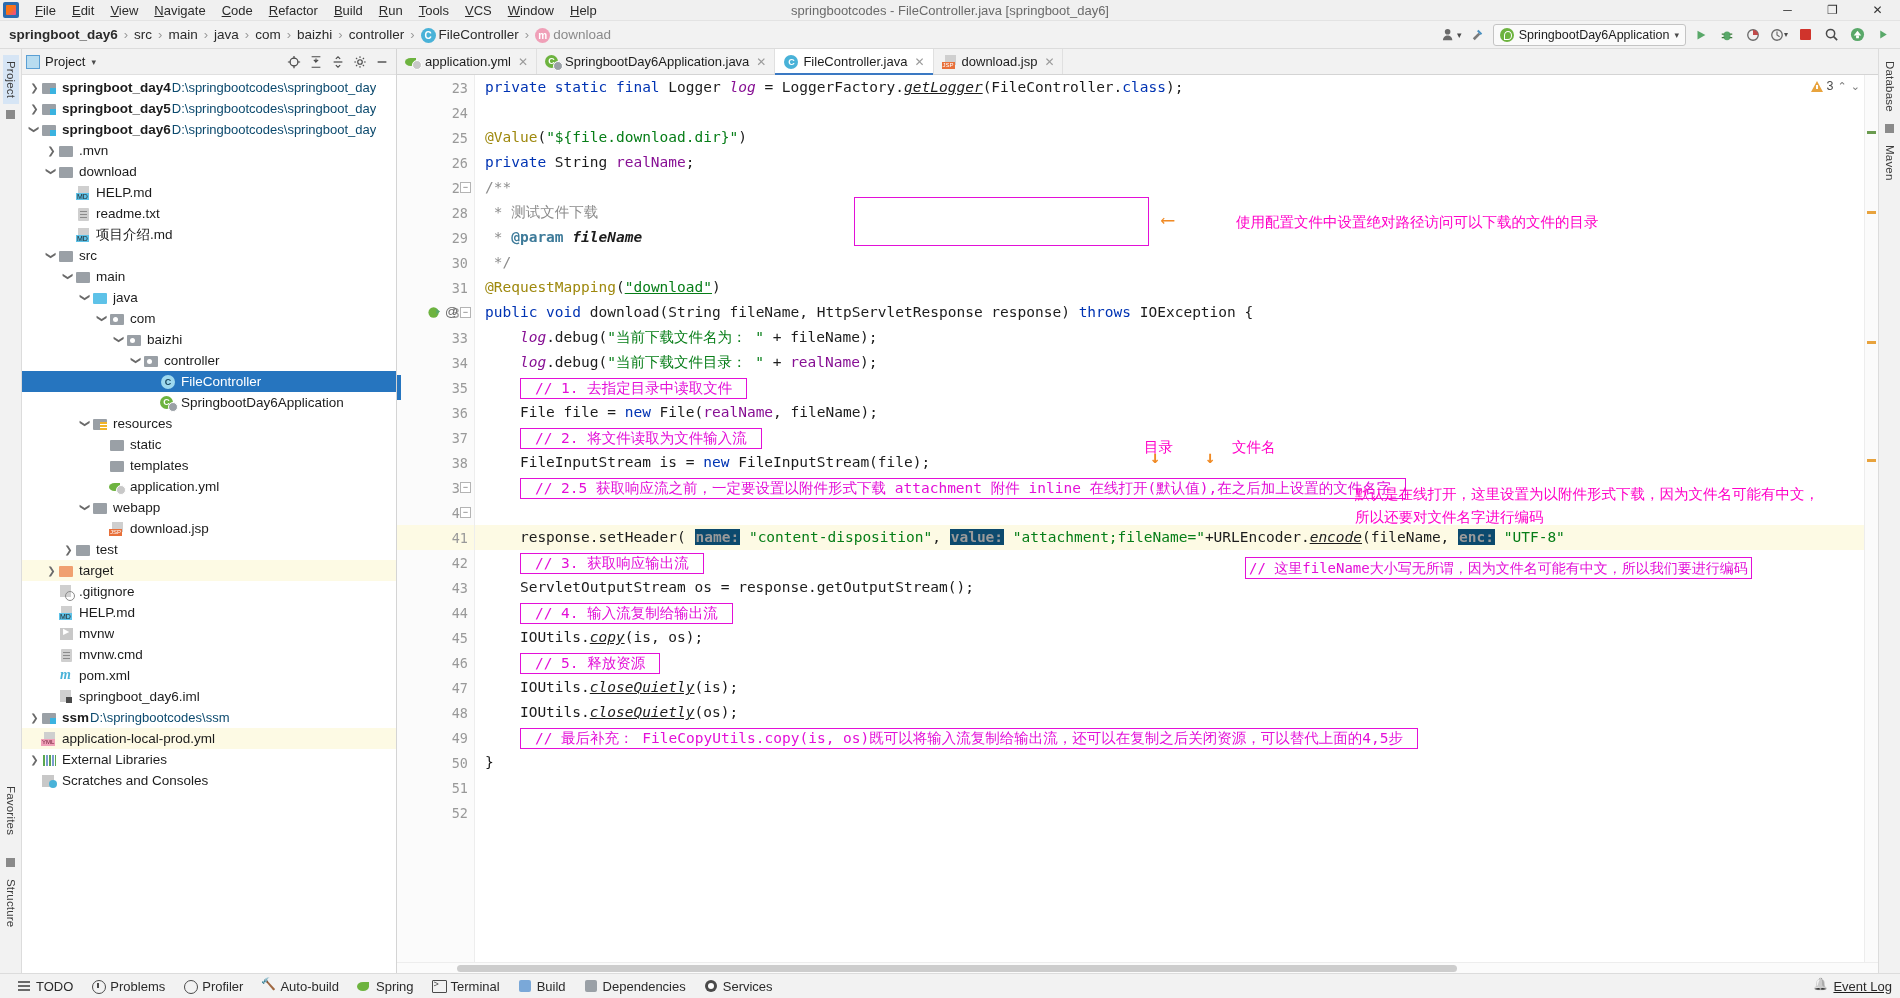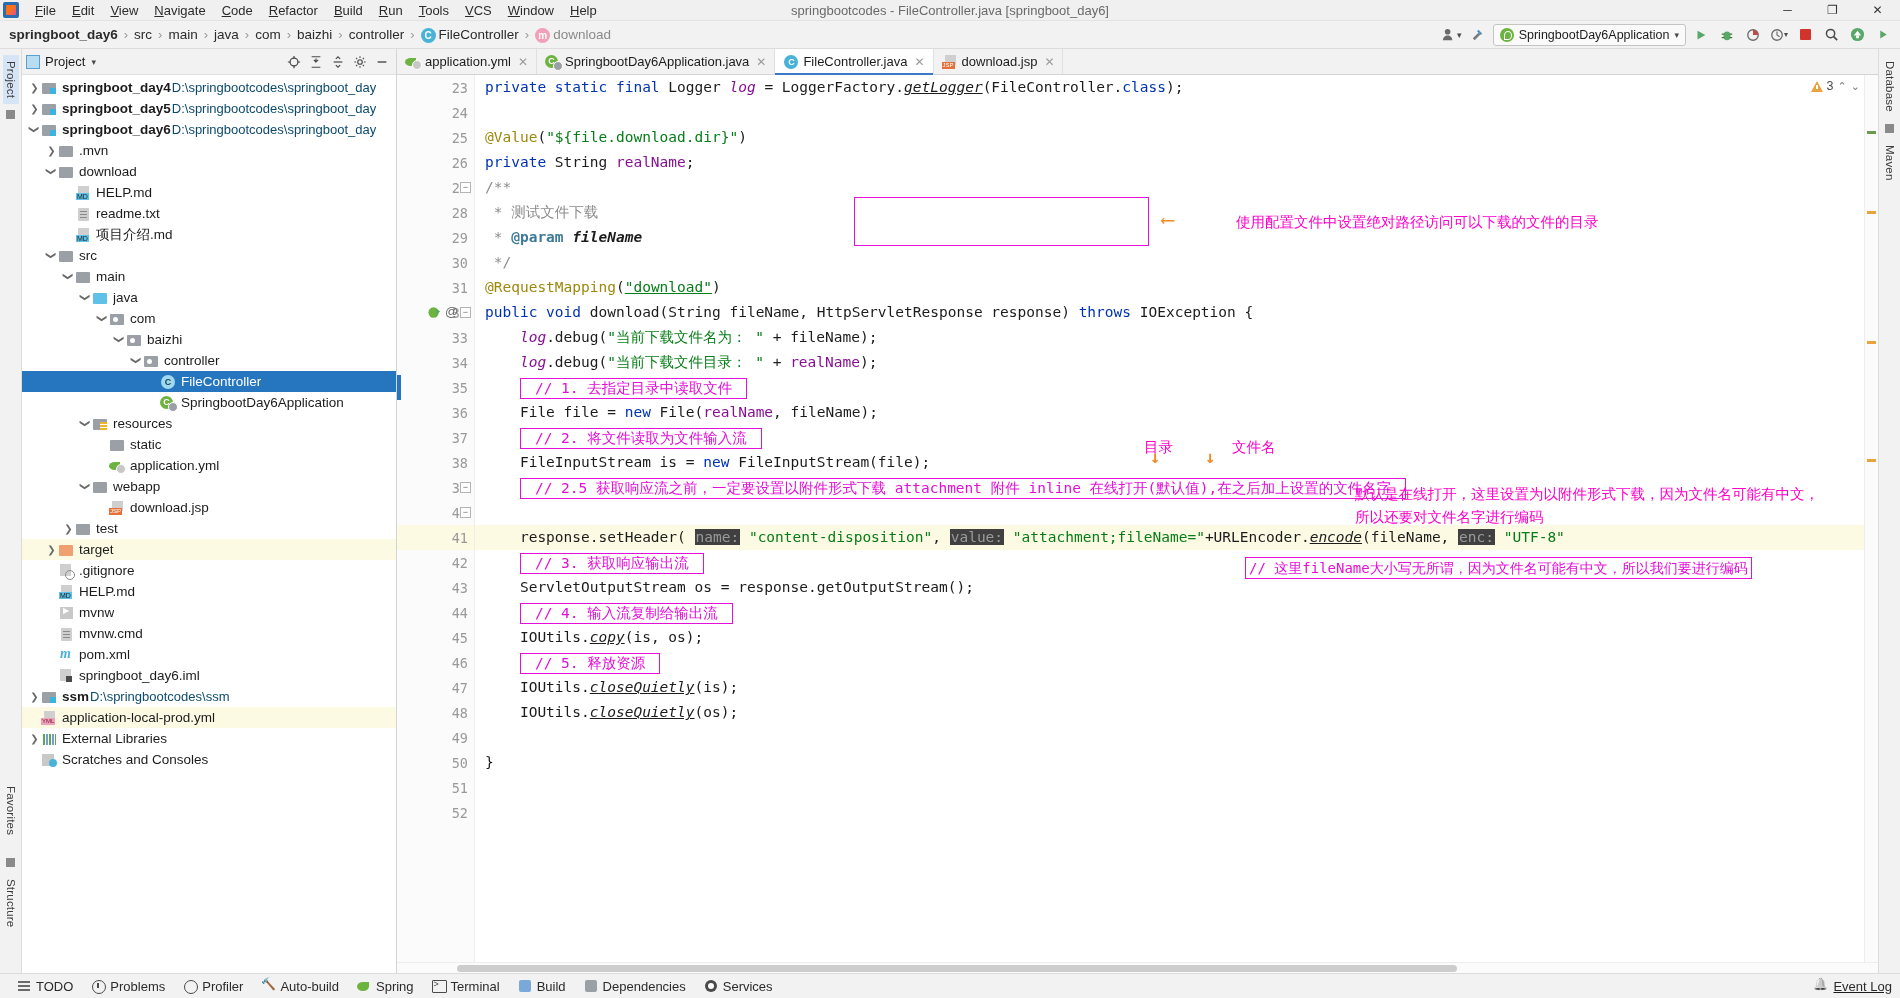--- a/index.html
+++ b/index.html
@@ -201,21 +201,21 @@
   .kw { color: #0033b3; font-weight: normal; }
   .fld { color: #871094; }
   .fldi { color: #871094; font-style: italic; }
   .mth { color: #1c1c1c; }
   .mthi { color: #1c1c1c; font-style: italic; text-decoration: underline; }
   .str { color: #067d17; }
   .ann { color: #9e880d; }
   .jdoc { color: #8c8c8c; }
   .jtag { color: #3d7a99; font-weight: bold; }
   .jparam { color: #1c1c1c; font-weight:bold; font-style: italic;}
-  .hint { background: #404040; color: #9a9a9a; font-style: normal; padding: 0 1px;}
+  .hint { background: #0c4a6e; color: #9a9a9a; font-style: normal; padding: 0 1px; font-weight: bold;}
   .pln { color: #1c1c1c; }
   .urlstr { color: #067d17; text-decoration: underline; }
 
   
   .mc { color: #e310d8; }
   .mbox { border: 1.5px solid #e310d8; padding: 0 14px; display: inline-block;
     line-height: 19px; position: relative; top:1px;text-align:center;}
 
   .arrow-orange { position: absolute; color: #f08a24; font-size: 19px; line-height: 1; }
   .note-pink { position: absolute; color: #ff00c8; font-family: "DejaVu Sans", sans-serif;
@@ -517,20 +517,25 @@
           </div>
           <div class="node" style="padding-left: 57px;">
             <span class="arrow" style="transform: rotate(90deg);">❯</span>
             <span class="ic ic-res"></span>
             <span class="lbl">resources</span>
           </div>
           <div class="node" style="padding-left: 74px;">
             <span class="arrow empty">&nbsp;</span>
             <span class="ic ic-folder"></span>
             <span class="lbl">static</span>
+          </div>
+          <div class="node" style="padding-left: 74px;">
+            <span class="arrow empty">&nbsp;</span>
+            <span class="ic ic-folder"></span>
+            <span class="lbl">templates</span>
           </div>
           <div class="node" style="padding-left: 74px;">
             <span class="arrow empty">&nbsp;</span>
             <span class="ic ic-ymlspring"></span>
             <span class="lbl">application.yml</span>
           </div>
           <div class="node" style="padding-left: 57px;">
             <span class="arrow" style="transform: rotate(90deg);">❯</span>
             <span class="ic ic-folder"></span>
             <span class="lbl">webapp</span>
@@ -692,21 +697,21 @@
             <div class="cline" style="top: 400px;"><span class="pln">    </span><span class="mc mbox">// 2.5 获取响应流之前，一定要设置以附件形式下载 attachment 附件 inline 在线打开(默认值),在之后加上设置的文件名字</span></div>
             <div class="cline" style="top: 425px;"></div>
             <div class="cline cur" style="top: 450px;"><span class="pln">    response.setHeader( </span><span class="hint">name:</span><span class="pln"> </span><span class="str">"content-disposition"</span><span class="pln">, </span><span class="hint">value:</span><span class="pln"> </span><span class="str">"attachment;fileName="</span><span class="pln">+URLEncoder.</span><span class="mthi">encode</span><span class="pln">(fileName, </span><span class="hint">enc:</span><span class="pln"> </span><span class="str">"UTF-8"</span></div>
             <div class="cline" style="top: 475px;"><span class="pln">    </span><span class="mc mbox">// 3. 获取响应输出流</span></div>
             <div class="cline" style="top: 500px;"><span class="pln">    ServletOutputStream os = response.getOutputStream();</span></div>
             <div class="cline" style="top: 525px;"><span class="pln">    </span><span class="mc mbox">// 4. 输入流复制给输出流</span></div>
             <div class="cline" style="top: 550px;"><span class="pln">    IOUtils.</span><span class="mthi">copy</span><span class="pln">(is, os);</span></div>
             <div class="cline" style="top: 575px;"><span class="pln">    </span><span class="mc mbox">// 5. 释放资源</span></div>
             <div class="cline" style="top: 600px;"><span class="pln">    IOUtils.</span><span class="mthi">closeQuietly</span><span class="pln">(is);</span></div>
             <div class="cline" style="top: 625px;"><span class="pln">    IOUtils.</span><span class="mthi">closeQuietly</span><span class="pln">(os);</span></div>
-            <div class="cline" style="top: 650px;"><span class="pln">    </span></div>
+            <div class="cline" style="top: 650px;"><span class="pln">    </span><span class="mc mbox">// 最后补充： FileCopyUtils.copy(is, os)既可以将输入流复制给输出流，还可以在复制之后关闭资源，可以替代上面的4,5步</span></div>
             <div class="cline" style="top: 675px;"><span class="pln">}</span></div>
             <div class="cline" style="top: 700px;"></div>
             <div class="cline" style="top: 725px;"></div>
             <div style="position: absolute; border: 1.6px solid rgb(227, 16, 216); pointer-events: none; top: 122px; left: 379px; width: 295px; height: 49px;"></div>
             <div class="arrow-orange" style="top: 135px; left: 687px;">⟵</div>
             <div class="note-pink" style="top: 138px; left: 761px;">使用配置文件中设置绝对路径访问可以下载的文件的目录</div>
             <div class="note-pink" style="top: 363px; left: 669px;">目录</div>
             <div class="note-pink" style="top: 363px; left: 757px;">文件名</div>
             <div style="position: absolute; color: rgb(240, 138, 36); font-size: 17px; line-height: 1; font-weight: bold; top: 374px; left: 675px;">↓</div>
             <div style="position: absolute; color: rgb(240, 138, 36); font-size: 17px; line-height: 1; font-weight: bold; top: 374px; left: 730px;">↓</div>

